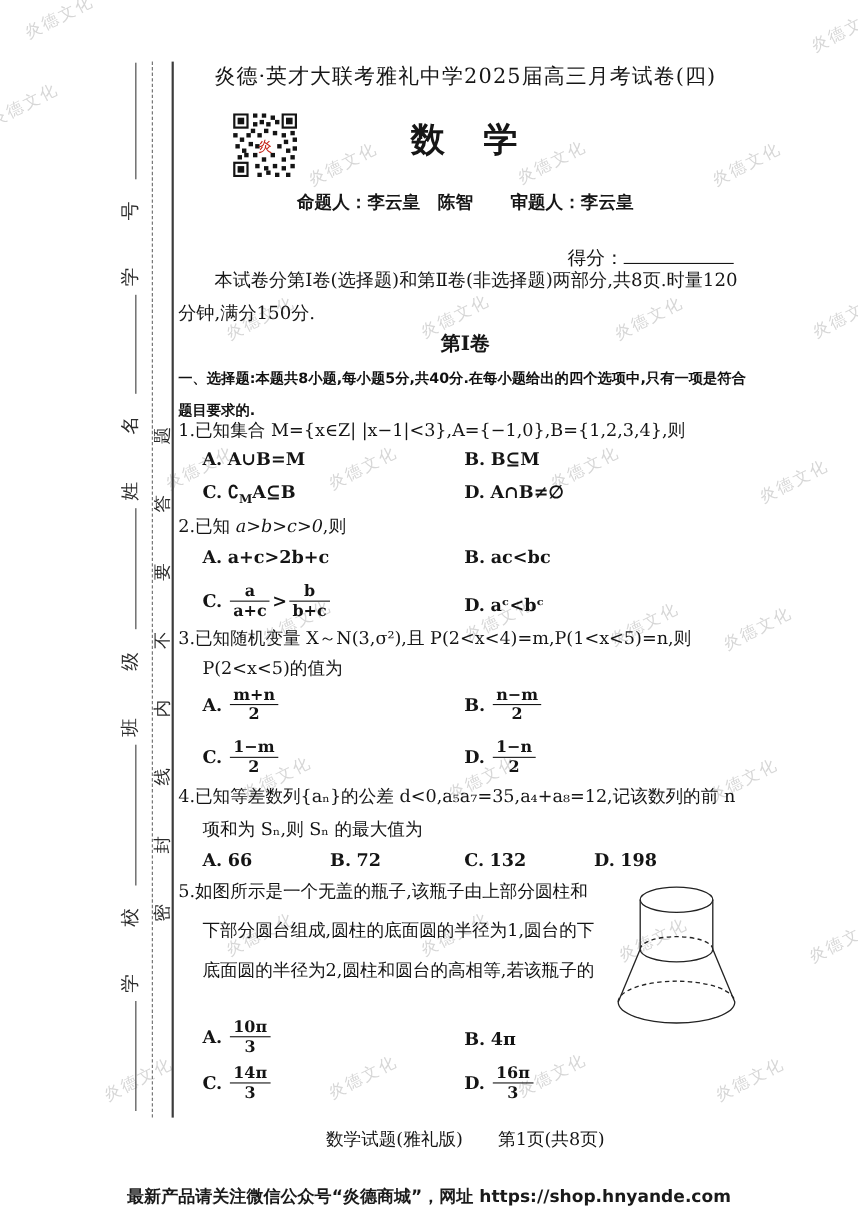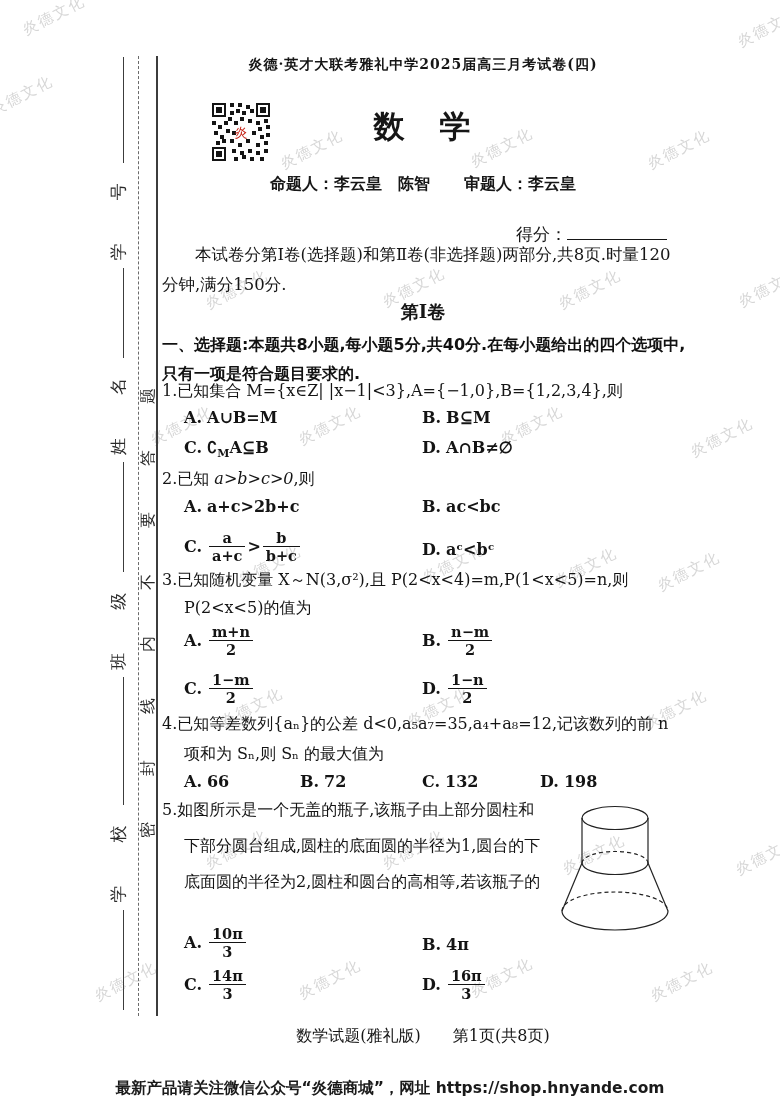--- a/index.html
+++ b/index.html
@@ -13,33 +13,33 @@
   .solid-line{position:absolute;left:156px;top:56px;height:960px;width:0;border-left:2px solid #3c3c3c;}
   
   .fields-strip{position:absolute;left:-312px;top:571px;width:860px;height:22px;
       transform:rotate(-90deg);white-space:nowrap;font-size:17px;color:#2a2a2a;}
   .fields-strip .flabel{letter-spacing:13px;}
   .fields-strip .u{display:inline-block;height:13px;border-bottom:1px solid #3c3c3c;margin:0 2px;}
   .seal-strip{position:absolute;left:-111px;top:579px;width:520px;height:22px;
       transform:rotate(-90deg);white-space:nowrap;font-size:16px;letter-spacing:46px;color:#2a2a2a;text-align:center;}
   
   .exam-title{position:absolute;left:162px;top:56px;width:522px;text-align:center;
-      font-size:14px;font-weight:700;letter-spacing:1px;white-space:nowrap;}
+      font-size:19px;font-weight:400;letter-spacing:1px;white-space:nowrap;}
   .qr-box{position:absolute;left:210px;top:103px;}
   .subject{position:absolute;left:162px;top:106px;width:522px;text-align:center;
       font-size:31px;font-weight:700;letter-spacing:2px;}
   .setters-row{position:absolute;left:162px;top:174px;width:522px;text-align:center;
       font-family:Liberation Mono, monospace;font-weight:700;font-size:16px;white-space:nowrap;}
   .setters-row .gap{display:inline-block;width:34px;}
   .score-row{position:absolute;left:516px;top:208px;font-size:17px;white-space:nowrap;margin-top:15px;}
   .score-row .su{display:inline-block;width:100px;height:15px;border-bottom:1.5px solid #161616;}
   
   .intro{position:absolute;left:162px;top:240px;width:522px;font-size:16.5px;line-height:30px;text-indent:2em;}
   .volume{position:absolute;left:162px;top:300px;width:522px;text-align:center;font-size:18px;font-weight:700;}
-  .instructions{position:absolute;left:162px;top:330px;width:524px;font-size:16px;line-height:29px;
+  .instructions{position:absolute;left:162px;top:330px;width:524px;font-size:13px;line-height:29px;
       font-family:"DejaVu Sans","Liberation Sans",sans-serif;font-weight:700;color:#111;}
   .q-line{position:absolute;white-space:nowrap;font-size:16px;color:#141414;}
   .opt{position:absolute;white-space:nowrap;font-size:16px;color:#141414;font-weight:bold;}
   .olabel{margin-right:5px;}
   .frac{display:inline-flex;flex-direction:column;vertical-align:middle;text-align:center;
       line-height:1.2;font-size:14.5px;margin:0 2px;position:relative;top:-1px;}
   .frac .fn{border-bottom:1px solid #141414;padding:0 3px;}
   .frac .fd{padding:0 3px;}
   sub{font-size:11px;}
   .figure-box{position:absolute;left:558px;top:797px;}

